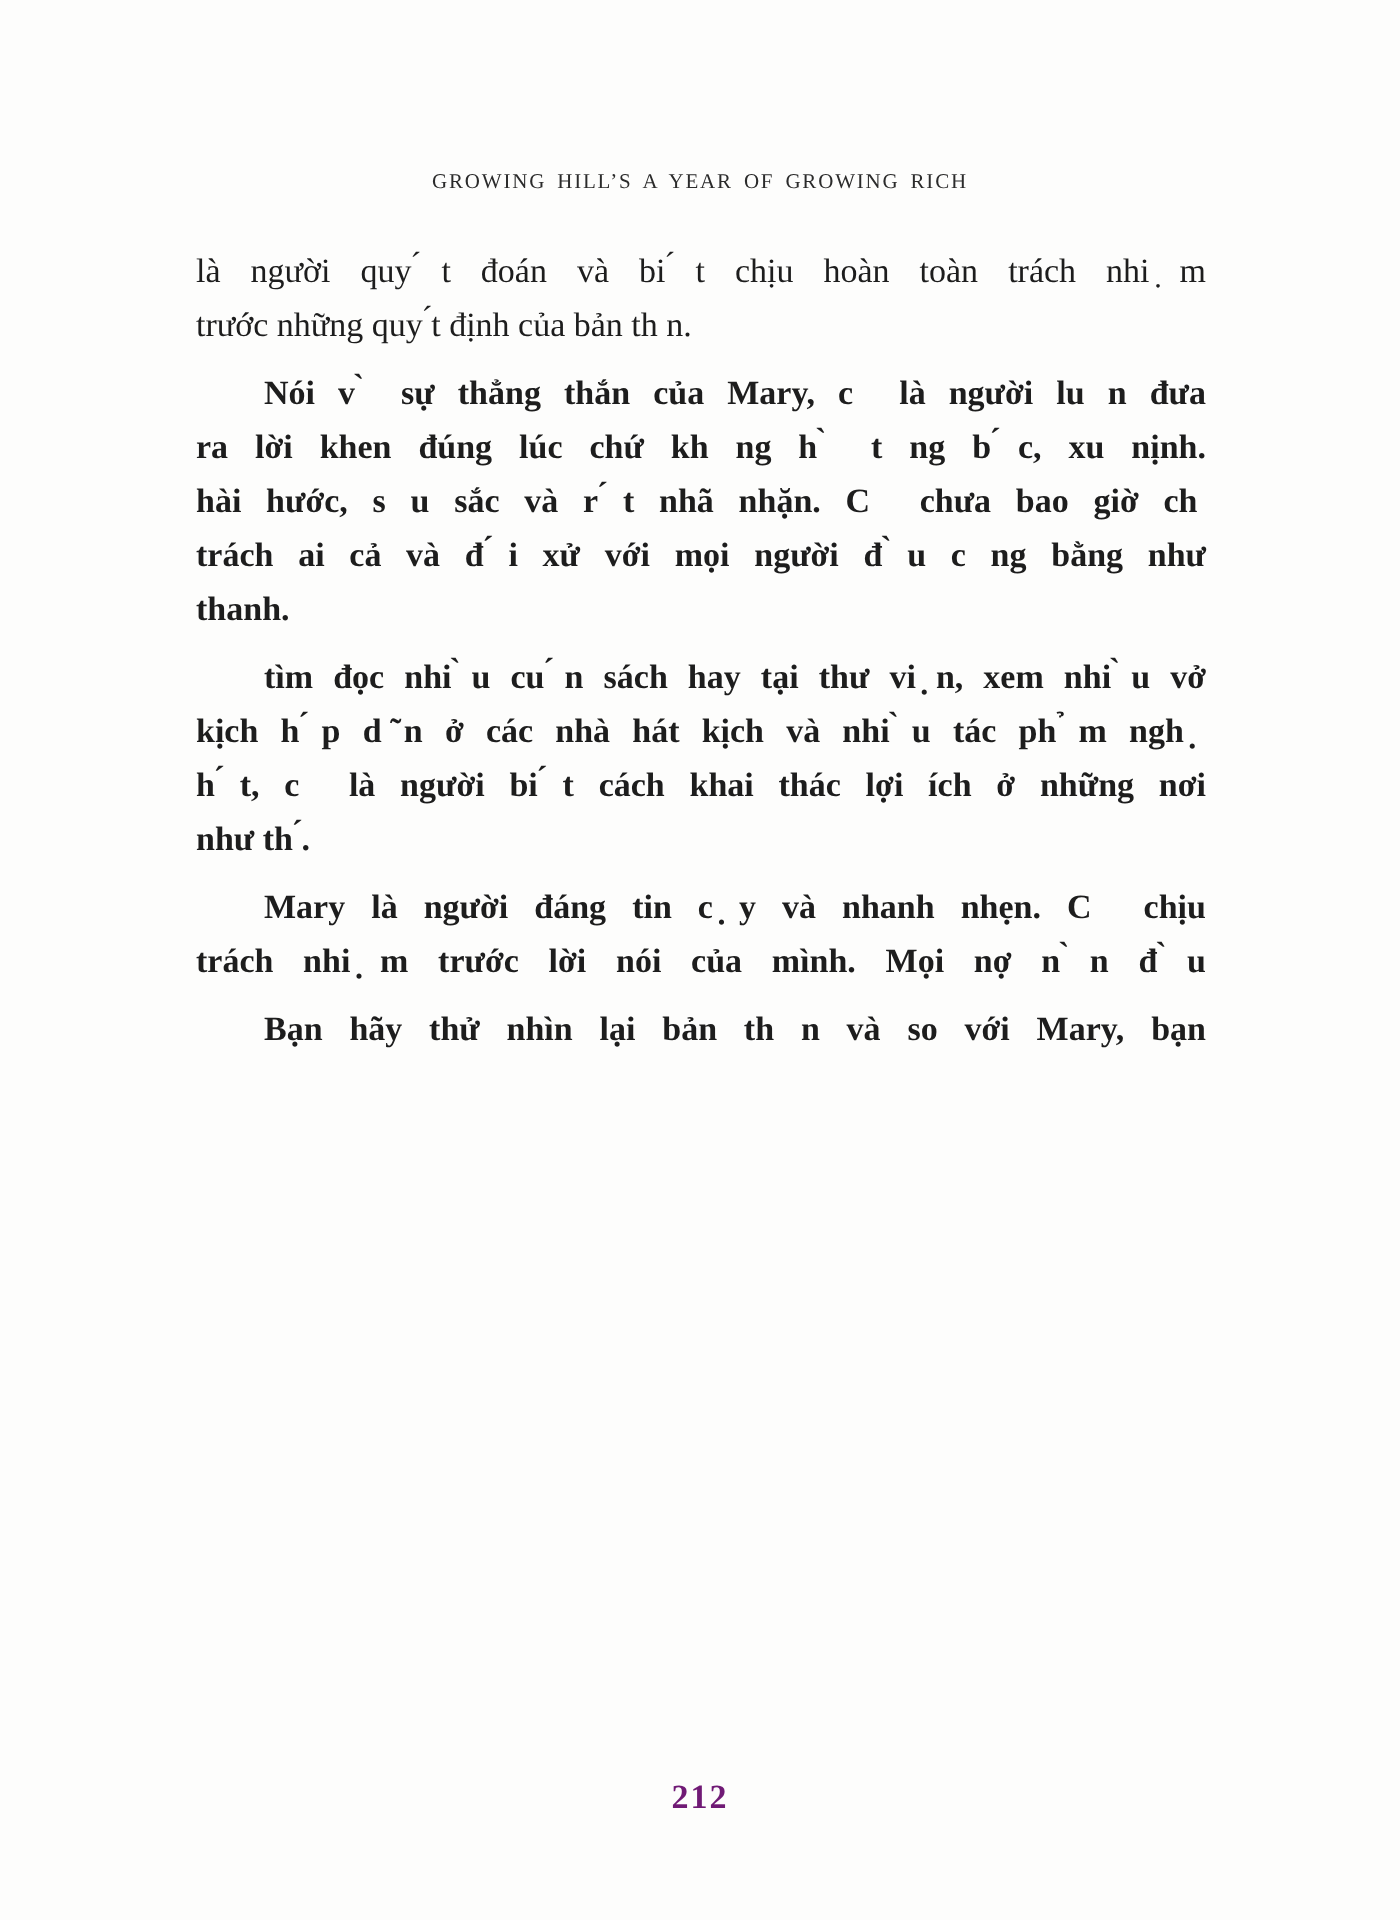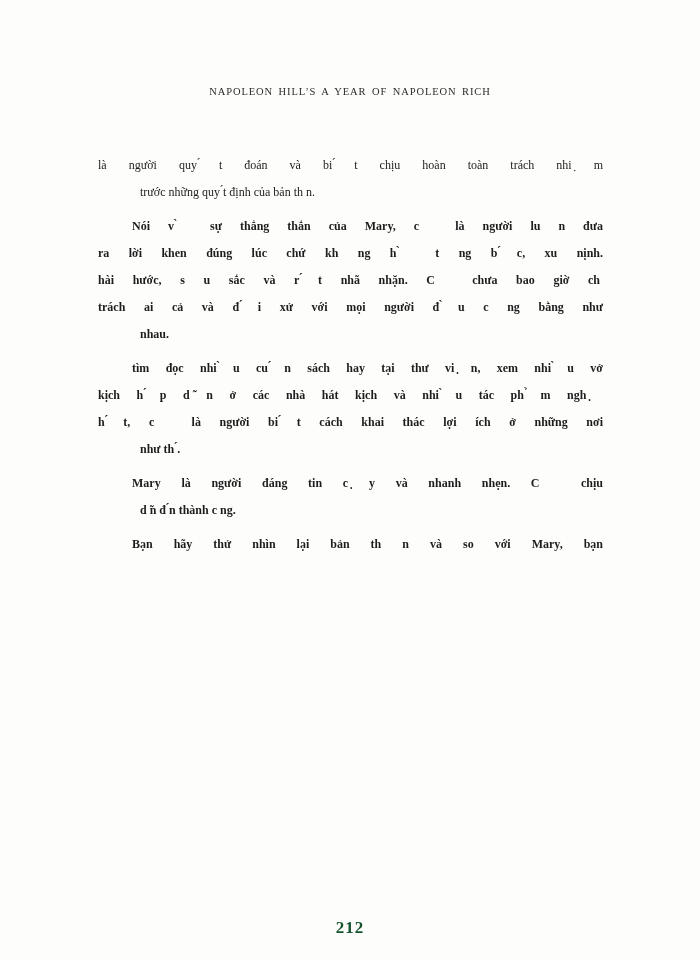--- a/index.html
+++ b/index.html
@@ -18,78 +18,78 @@
     left: 0;
     width: 100%;
     text-align: center;
     font-size: 10.5px;
     letter-spacing: 0.9px;
     word-spacing: 2px;
     color: #2b2b2b;
   }
   .body-text {
     position: absolute;
-    top: 152px;
+    top: 122px;
     left: 98px;
     width: 505px;
-    font-size: 12px;
+    font-size: 17px;
     line-height: 27px;
   }
   .para { margin: 0; }
   .para + .para { margin-top: 7px; font-weight: bold; }
   .para.indent .line:first-child { text-indent: 34px; }
   .line {
     text-align: justify;
     text-align-last: justify;
   }
-  .line.last { text-align-last: left; margin-left: 42px; }
+  .line.last { text-align-last: left; }
   .folio {
     position: absolute;
-    top: 918px;
+    top: 889px;
     left: 0;
     width: 100%;
     text-align: center;
     font-size: 17px;
     font-weight: 700;
     letter-spacing: 1px;
-    color: #14532d;
+    color: #701a75;
   }
 </style>
 </head>
 <body>
 
 <div class="page">
 
-  <div class="running-head">NAPOLEON HILL’S A YEAR OF NAPOLEON RICH</div>
+  <div class="running-head">GROWING HILL’S A YEAR OF GROWING RICH</div>
 
   <div class="body-text">
 
     <div class="para">
       <div class="line">là người quy&nbsp;́t đoán và bi&nbsp;́t chịu hoàn toàn trách nhi&nbsp;̣m</div>
       <div class="line last">trước những quy&nbsp;́t định của bản th&nbsp;n.</div>
     </div>
 
     <div class="para indent">
       <div class="line">Nói v&nbsp;̀ sự thẳng thắn của Mary, c&nbsp; là người lu&nbsp;n đưa</div>
       <div class="line">ra lời khen đúng lúc chứ kh&nbsp;ng h&nbsp;̀ t&nbsp;ng b&nbsp;́c, xu nịnh.</div>
       <div class="line">hài hước, s&nbsp;u sắc và r&nbsp;́t nhã nhặn. C&nbsp; chưa bao giờ ch&nbsp;</div>
       <div class="line">trách ai cả và đ&nbsp;́i xử với mọi người đ&nbsp;̀u c&nbsp;ng bằng như</div>
-      <div class="line last">nhau.</div>
+      <div class="line last">thanh.</div>
     </div>
 
     <div class="para indent">
       <div class="line">tìm đọc nhi&nbsp;̀u cu&nbsp;́n sách hay tại thư vi&nbsp;̣n, xem nhi&nbsp;̀u vở</div>
       <div class="line">kịch h&nbsp;́p d&nbsp;̃n ở các nhà hát kịch và nhi&nbsp;̀u tác ph&nbsp;̉m ngh&nbsp;̣</div>
       <div class="line">h&nbsp;́t, c&nbsp; là người bi&nbsp;́t cách khai thác lợi ích ở những nơi</div>
       <div class="line last">như th&nbsp;́.</div>
     </div>
 
     <div class="para indent">
       <div class="line">Mary là người đáng tin c&nbsp;̣y và nhanh nhẹn. C&nbsp; chịu</div>
-      <div class="line last">d&nbsp;̃n đ&nbsp;́n thành c&nbsp;ng.</div>
+      <div class="line">trách nhi&nbsp;̣m trước lời nói của mình. Mọi nợ n&nbsp;̀n đ&nbsp;̀u</div>
     </div>
 
     <div class="para indent">
       <div class="line">Bạn hãy thử nhìn lại bản th&nbsp;n và so với Mary, bạn</div>
     </div>
 
   </div>
 
   <div class="folio">212</div>
 

